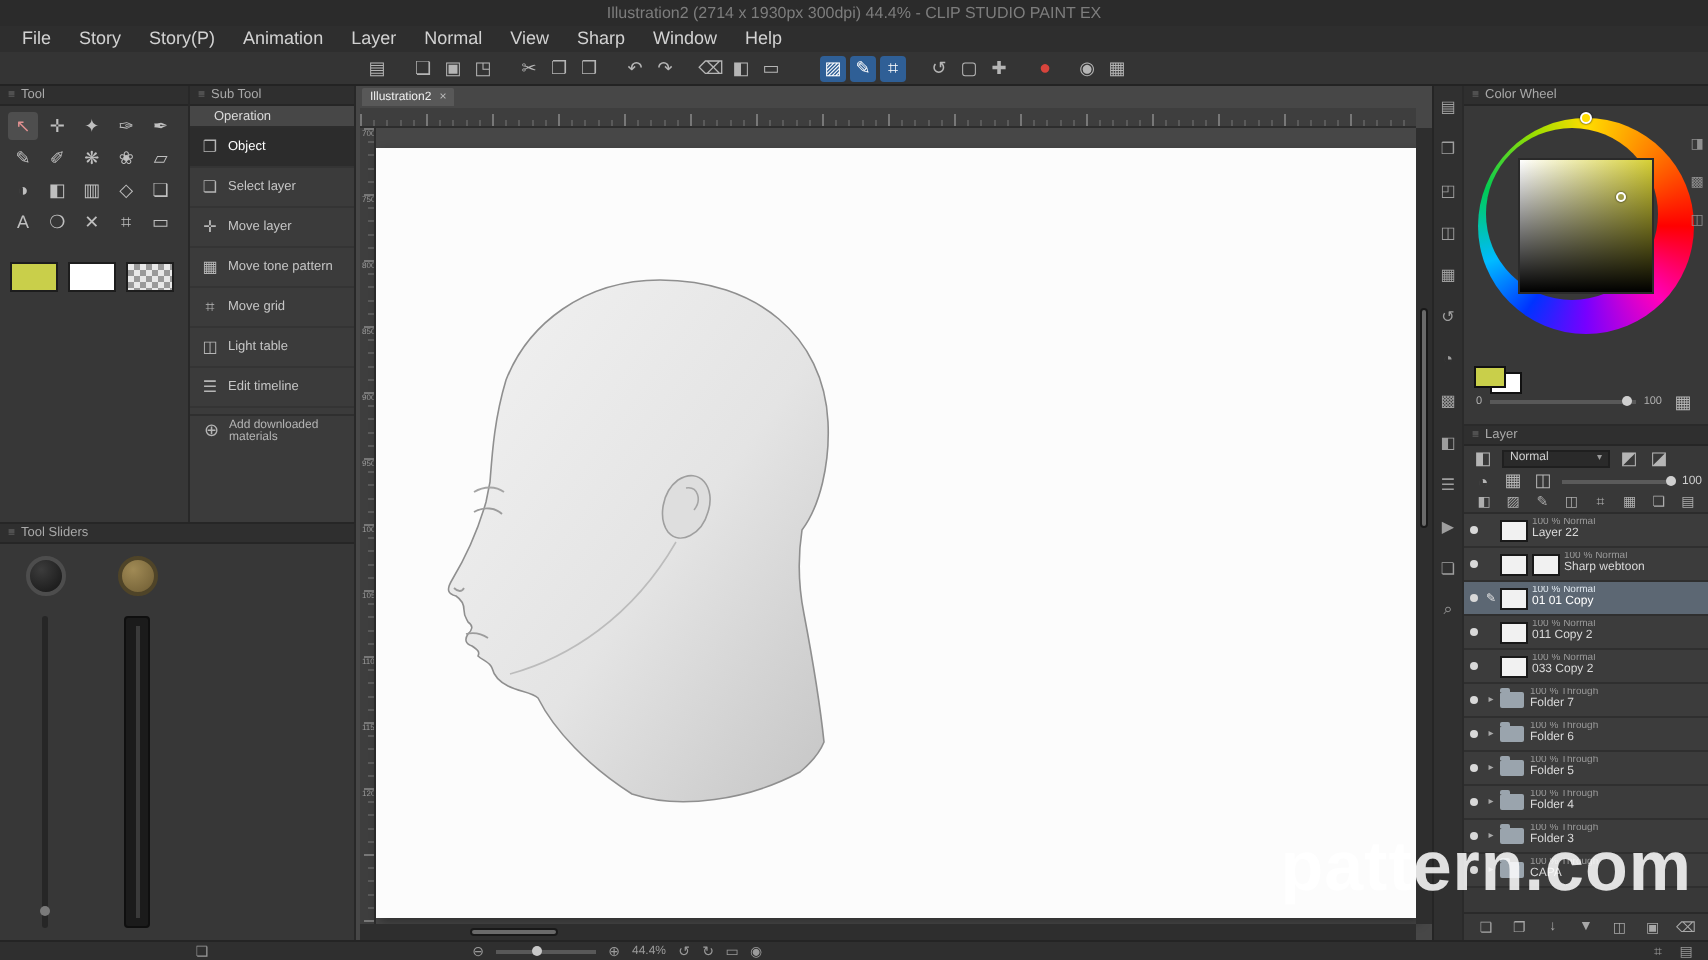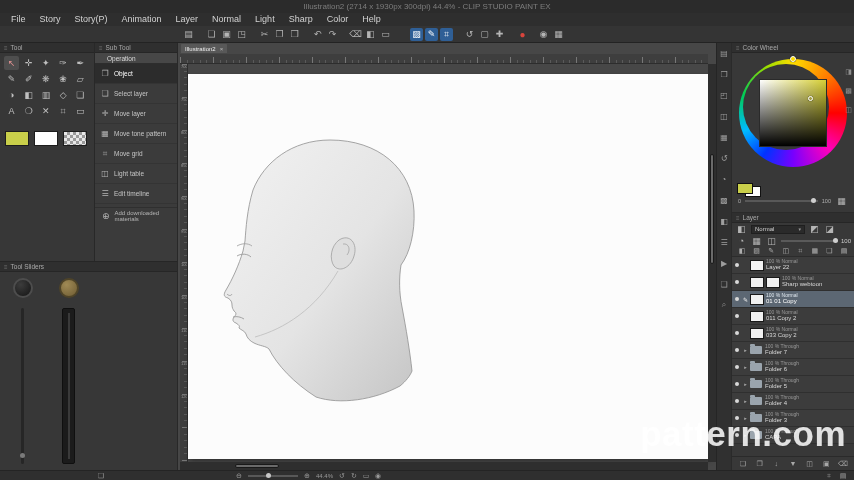--- a/index.html
+++ b/index.html
@@ -154,23 +154,23 @@
 
 <div id="titlebar">Illustration2 (2714 x 1930px 300dpi) 44.4% - CLIP STUDIO PAINT EX</div>
 
 <div id="menubar">
     <span class="menu-item">File</span>
     <span class="menu-item">Story</span>
     <span class="menu-item">Story(P)</span>
     <span class="menu-item">Animation</span>
     <span class="menu-item">Layer</span>
     <span class="menu-item">Normal</span>
-    <span class="menu-item">Light</span>
+    <span class="menu-item">View</span>
     <span class="menu-item">Sharp</span>
-    <span class="menu-item">Color</span>
+    <span class="menu-item">Window</span>
     <span class="menu-item">Help</span>
   </div>
 
 <div id="cmdbar">
     <span class="ic">▤</span>
     <span class="sep" style="width: 6px;"></span>
     <span class="ic">❏</span>
     <span class="ic">▣</span>
     <span class="ic">◳</span>
     <span class="sep" style="width: 6px;"></span>

